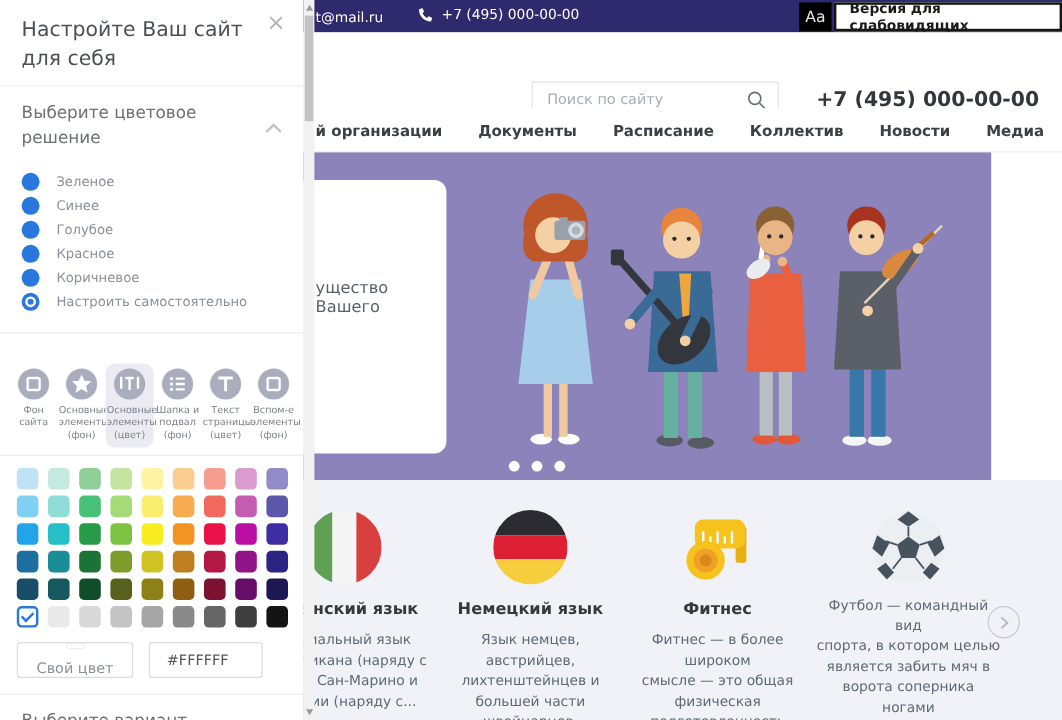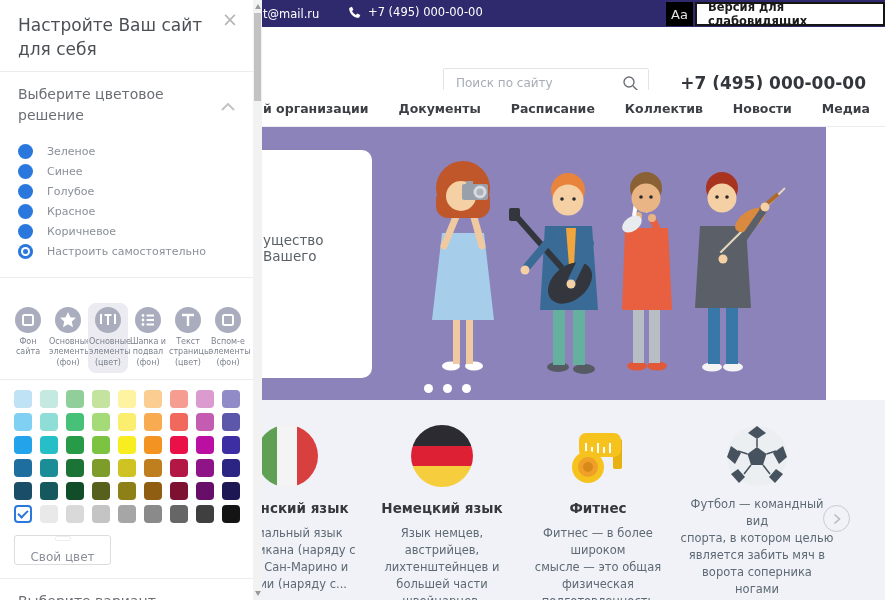--- a/index.html
+++ b/index.html
@@ -486,20 +486,21 @@
       <div class="swatch" style="background: rgb(102, 102, 102);"></div>
       <div class="swatch" style="background: rgb(63, 63, 63);"></div>
       <div class="swatch" style="background: rgb(20, 20, 20);"></div>
     </div>
 
   <div class="custom-row">
     <div class="custom-btn">
       <span class="chip"></span>
       <span class="clabel">Свой цвет</span>
     </div>
+    <input class="hex-input" type="text" value="#FFFFFF" style="">
   </div>
 
   <div class="p-sec">
     <div class="sec-title">Выберите вариант отображения</div>
     <span class="sec-chev">
       <svg width="14" height="8" viewBox="0 0 14 8">
           <polyline points="1,1 7,7 13,1" fill="none" stroke="#c4c4c4" stroke-width="2"></polyline>
         </svg>
     </span>
   </div>

